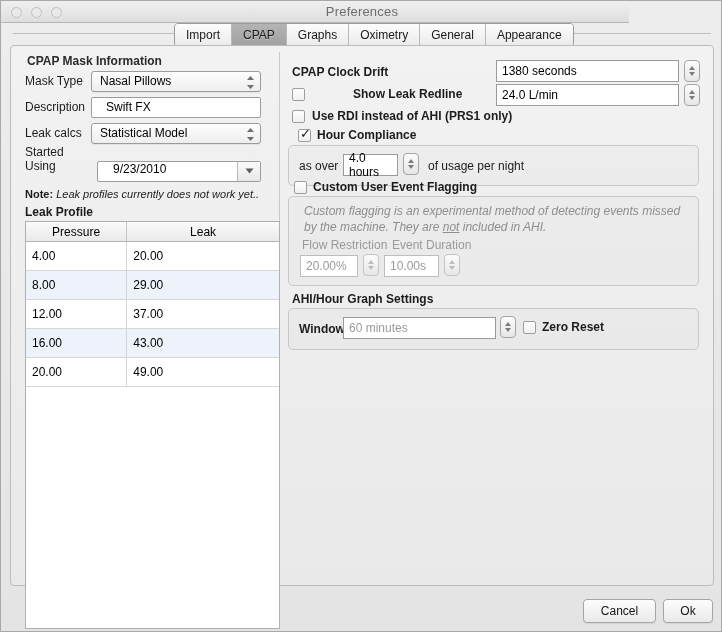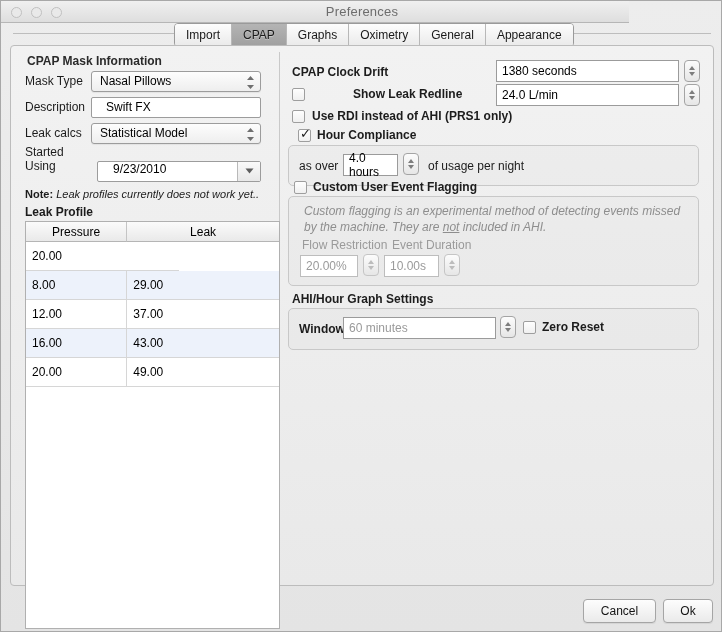--- a/index.html
+++ b/index.html
@@ -369,20 +369,21 @@
         <i>Leak profiles currently does not work yet..</i>
       </div>
       <div id="leak-profile-label">Leak Profile</div>
 
       <div id="leak-table">
         <div id="leak-head">
           <div class="c-press">Pressure</div>
           <div class="c-leak">Leak</div>
         </div>
         <div class="trow">
+          <div class="c-press">4.00</div>
           <div class="c-leak">20.00</div>
         </div>
         <div class="trow alt">
           <div class="c-press">8.00</div>
           <div class="c-leak">29.00</div>
         </div>
         <div class="trow">
           <div class="c-press">12.00</div>
           <div class="c-leak">37.00</div>
         </div>

